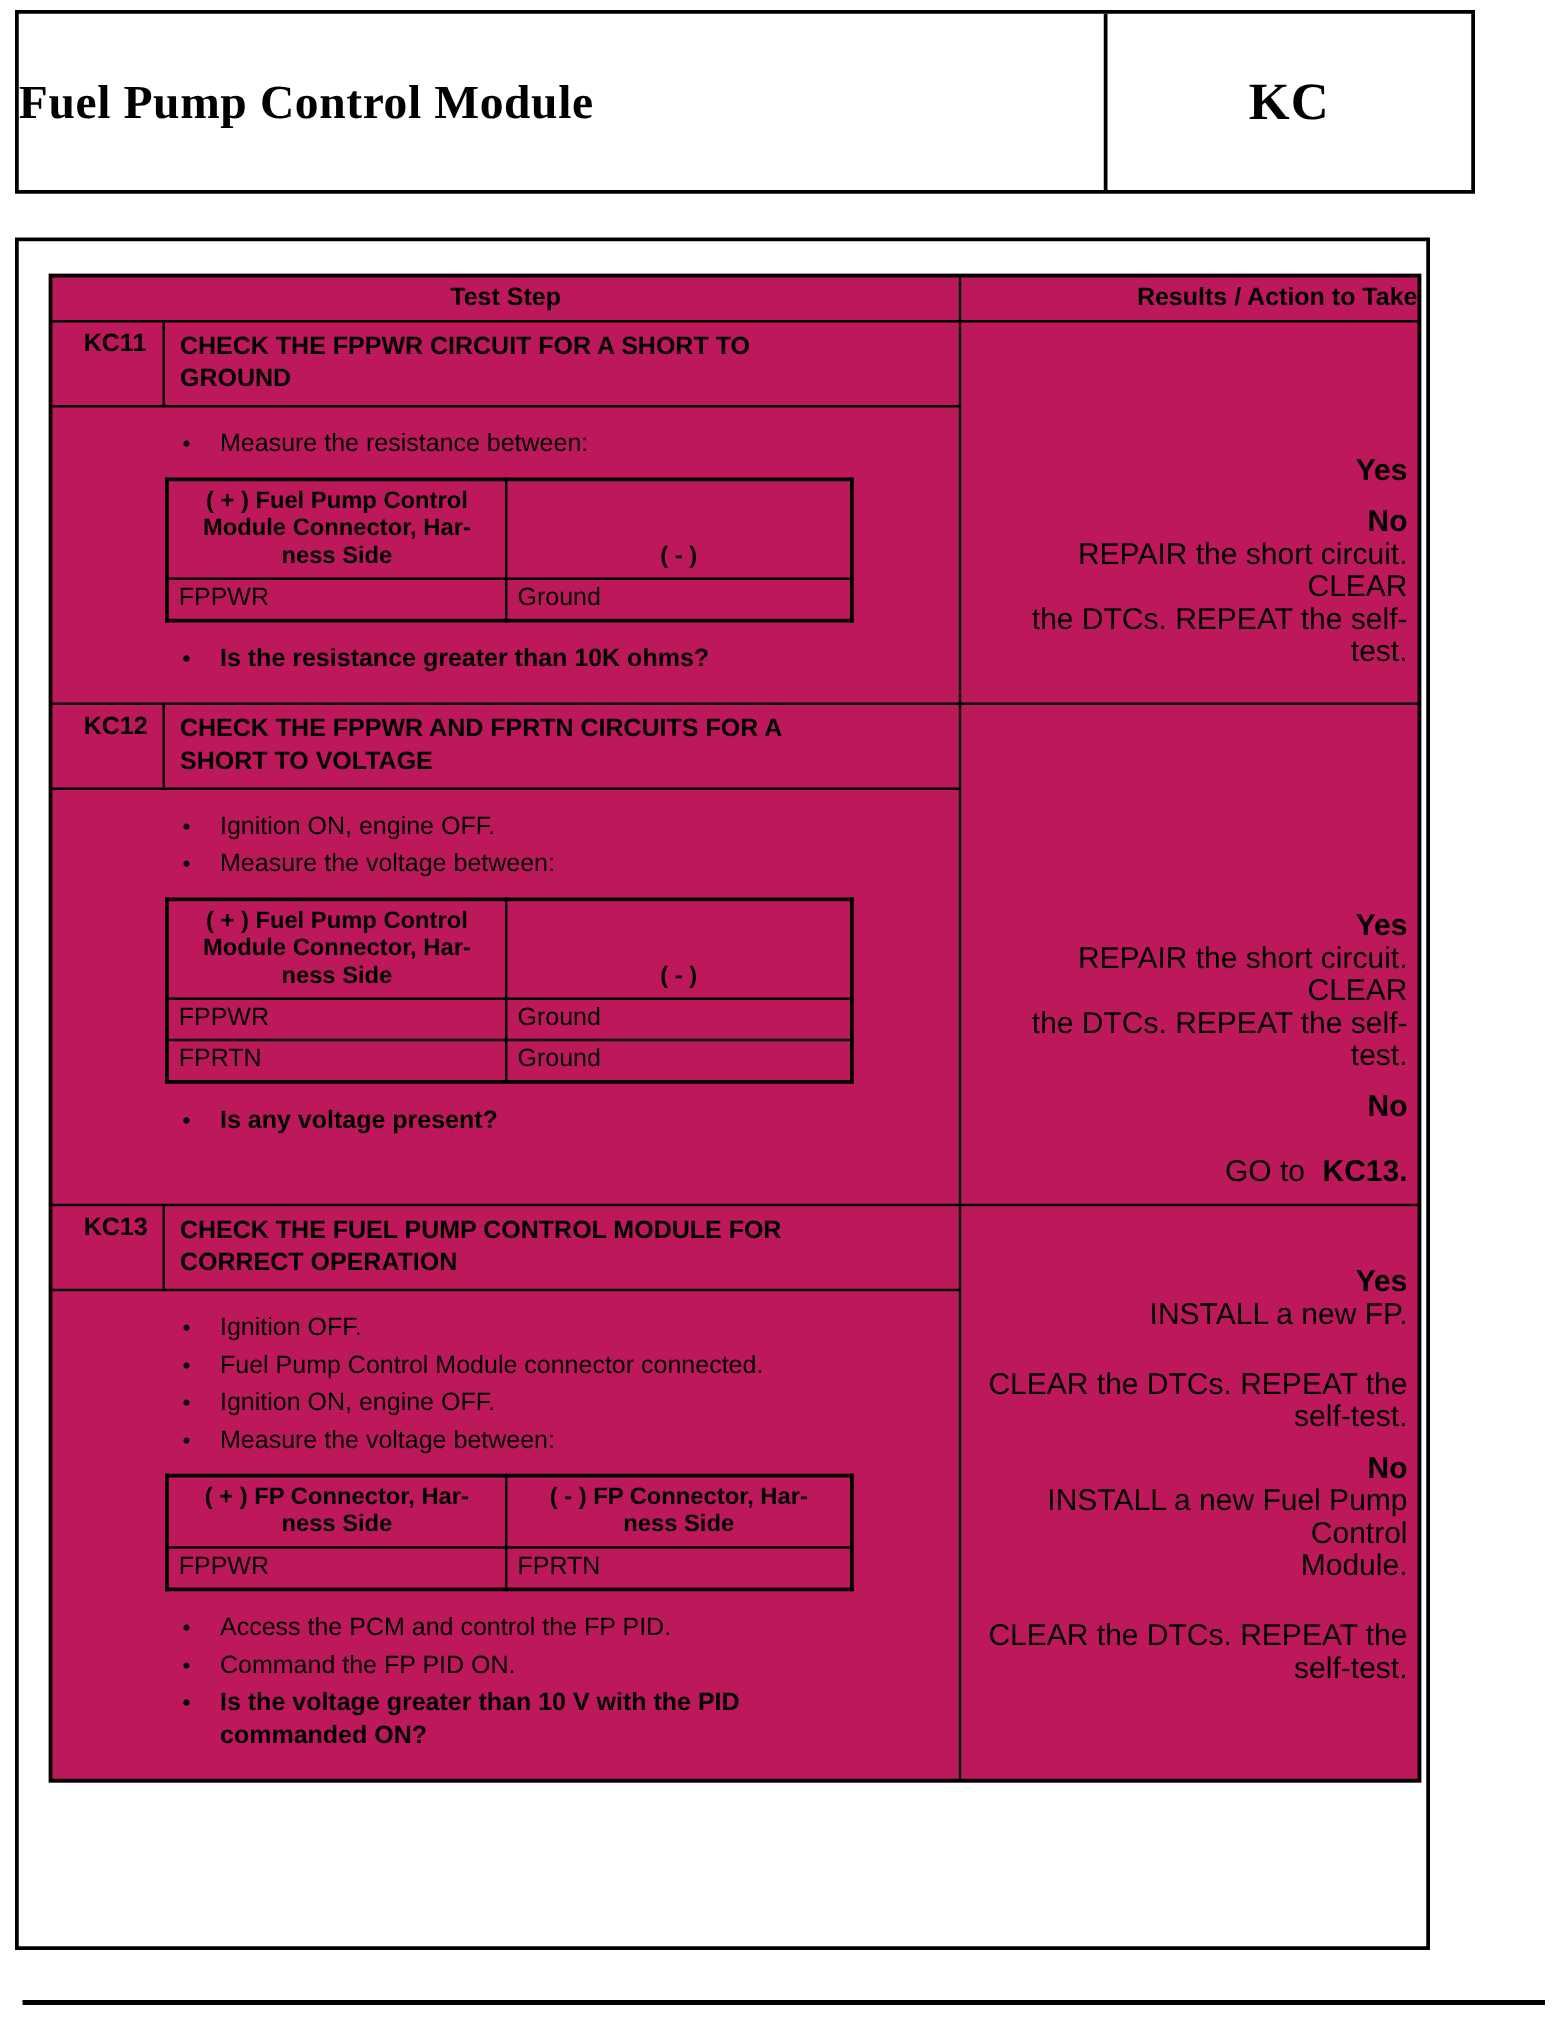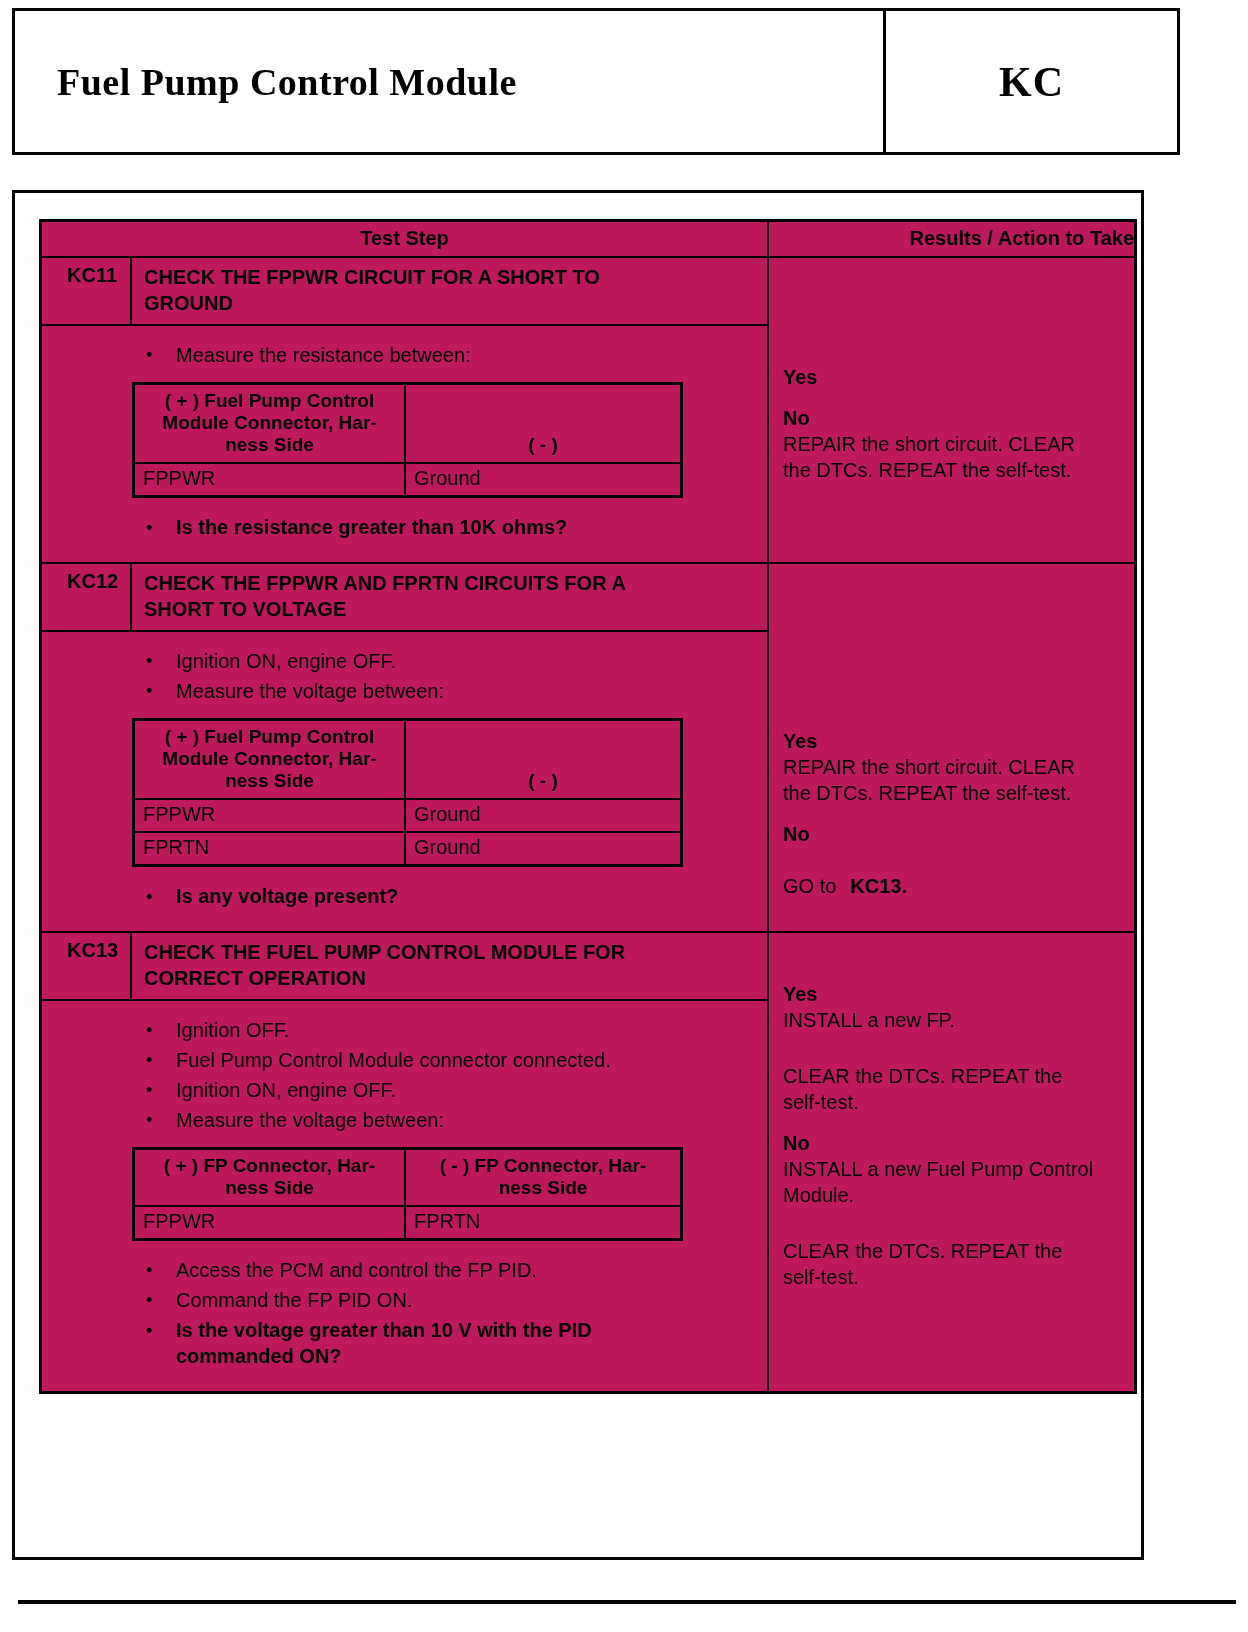--- a/index.html
+++ b/index.html
@@ -15,21 +15,21 @@
   
   .header-box {
     position:absolute; left:12px; top:8px;
     width:1168px; height:147px;
     border:3px solid #000;
     box-sizing:border-box;
     display:flex;
   }
   .header-title-cell {
     flex:1; display:flex; align-items:center;
-    padding-left:42px; box-sizing:border-box;
+    box-sizing:border-box;
   }
   .header-title-cell .ttl {
     font-family:"Liberation Serif", serif;
     font-weight:bold; font-size:38px; letter-spacing:0.5px;
   }
   .header-code-cell {
     width:294px; border-left:3px solid #000; box-sizing:border-box;
     display:flex; align-items:center; justify-content:center;
   }
   .header-code-cell .code {
@@ -59,21 +59,21 @@
   .t-head-right { flex:1; text-align:right; padding:5px 0 6px; }
 
   .section { display:flex; border-top:2px solid #000; }
   .sec-left {
     width:727px; border-right:2px solid #000; box-sizing:border-box;
     display:flex; flex-direction:column;
   }
   .sec-right {
     flex:1; box-sizing:border-box;
     padding:0 8px 12px 14px;
-    font-size:20px; line-height:26px;
+    font-size:24px; line-height:26px;text-align:right;
   }
   .rt1 { padding-top:106px; }
   .rt2 { padding-top:164px; }
   .rt3 { padding-top:48px; }
 
   .title-row { display:flex; border-bottom:2px solid #000; }
   .code-cell {
     width:72px; border-right:2px solid #000; box-sizing:border-box;
     font-weight:bold; font-size:20px; padding:6px 2px 6px 7px;margin-left:18px;
   }

